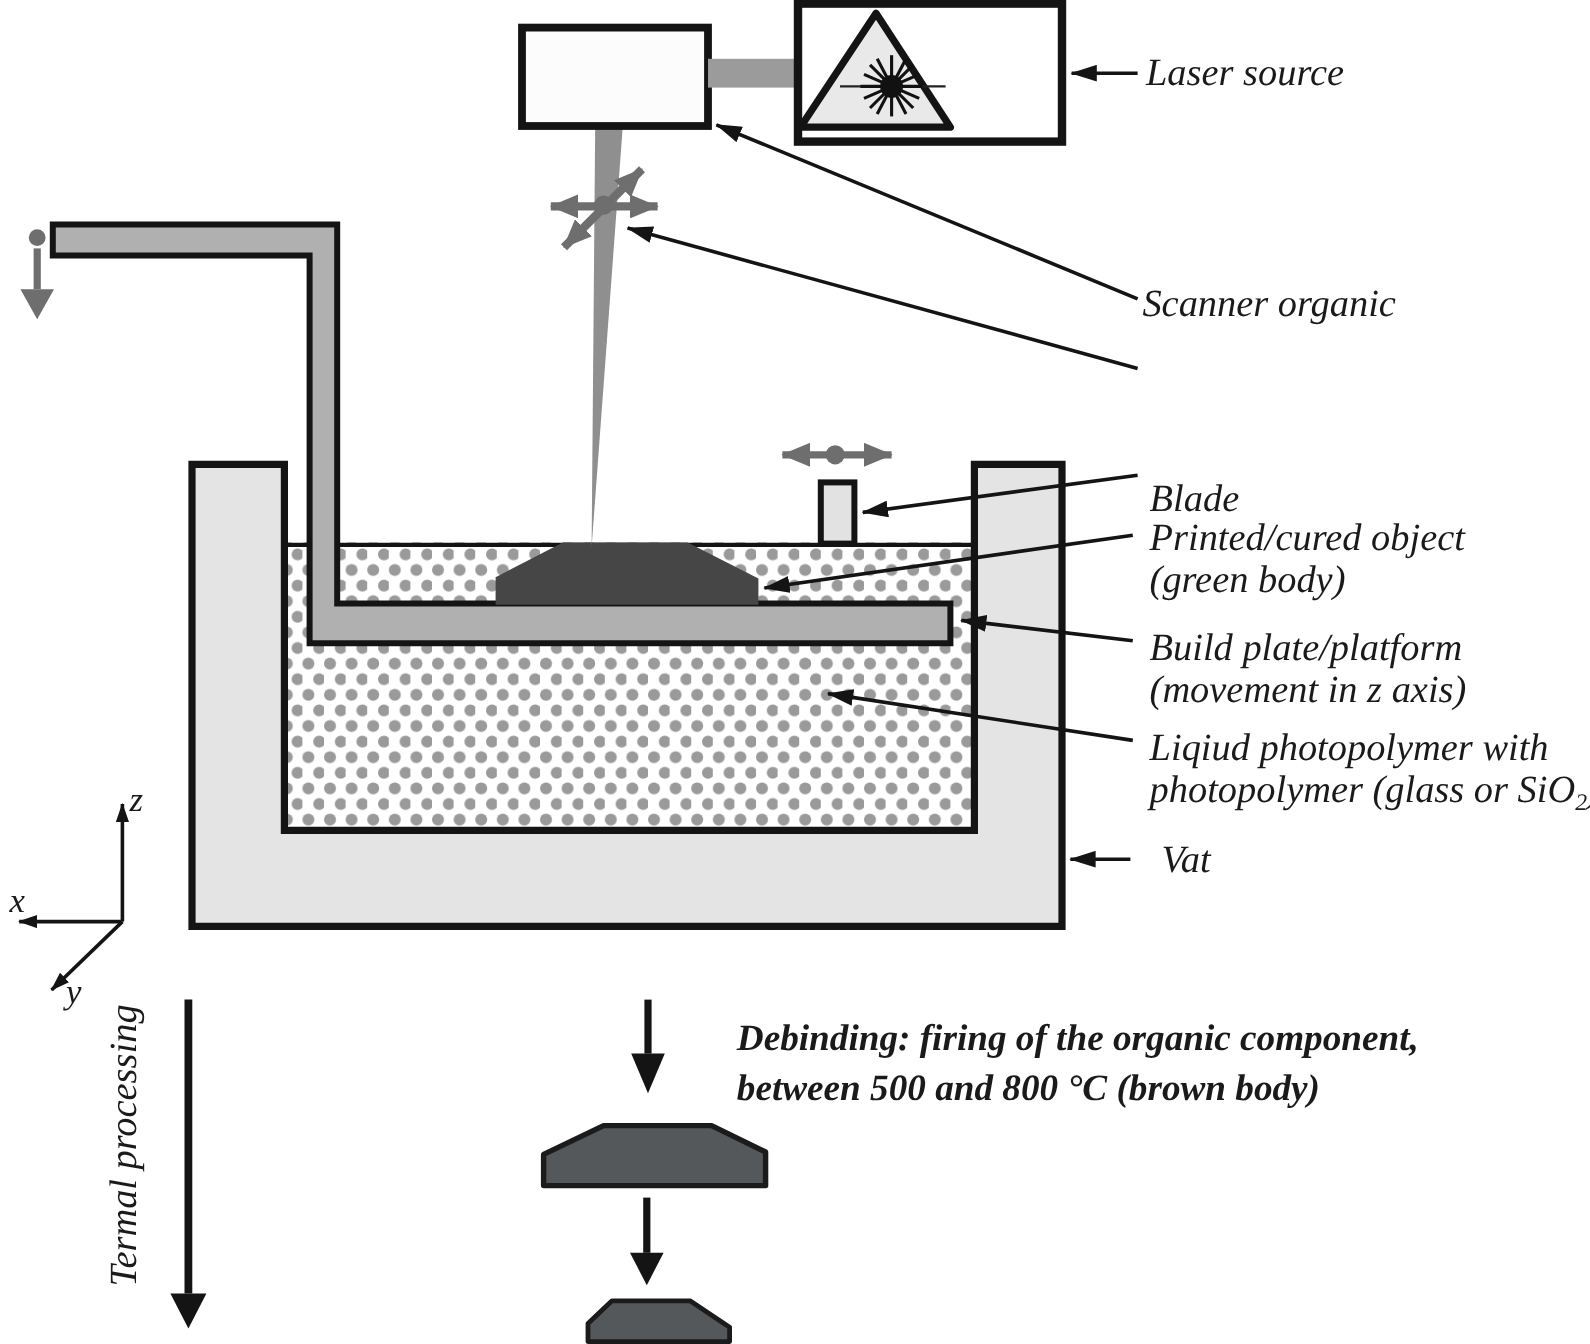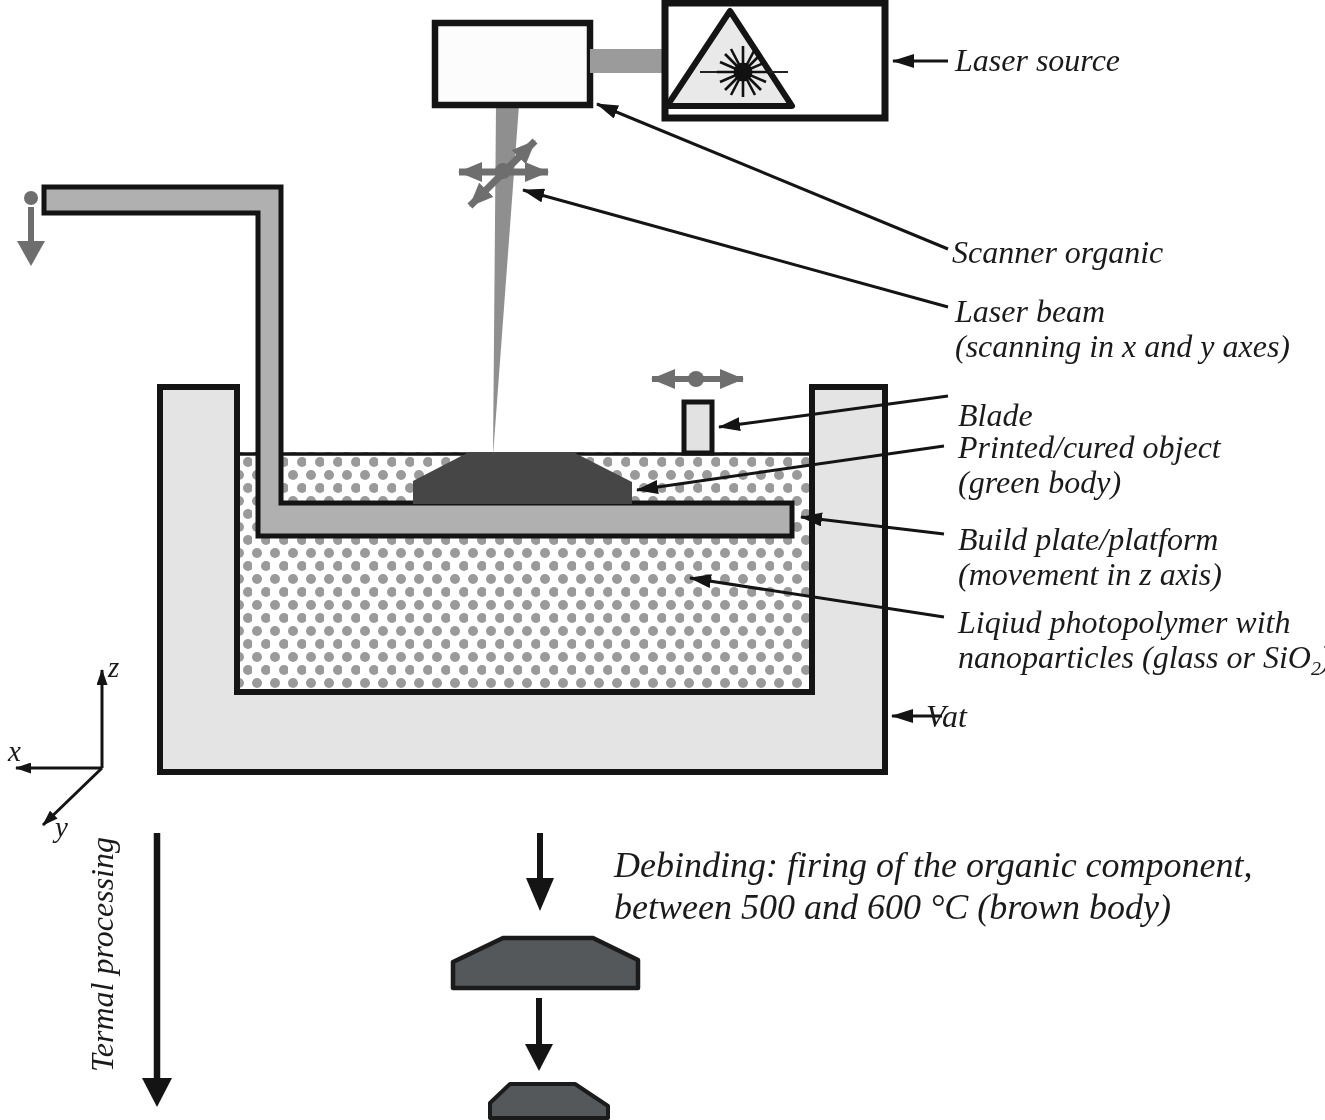--- a/index.html
+++ b/index.html
@@ -12,22 +12,22 @@
   #stage{
     position:relative; width:1325px; height:1120px; background:var(--paper);
     overflow:hidden; font-family:"Liberation Serif","DejaVu Serif",serif; color:var(--ink);
   }
   #diagram-svg{position:absolute;left:0;top:0;}
   .lbl{
     position:absolute; font-style:italic; font-size:32px; line-height:35px;
     white-space:nowrap; color:var(--ink);
   }
   .caption{
-    position:absolute; font-style:italic; font-size:36px; line-height:42px;
-    white-space:nowrap; color:var(--ink);
+    position:absolute; font-style:italic; font-size:31px; line-height:42px;
+    white-space:nowrap; color:var(--ink);font-weight:bold;
   }
   .axis-lbl{
     position:absolute; font-style:italic; font-size:29px; line-height:30px;
     white-space:nowrap; color:var(--ink);
   }
   .rot{
     position:absolute; font-style:italic; font-size:32px; line-height:36px;
     white-space:nowrap; color:var(--ink);
     transform:rotate(-90deg); transform-origin:0 0;
   }
@@ -140,43 +140,39 @@
     <g>
       <line x1="539" y1="998" x2="539" y2="1044" style="stroke:var(--outline)" stroke-width="6"></line>
       <polygon points="525,1044 553,1044 539,1071" style="fill:var(--outline)"></polygon>
     </g>
 
     <polygon points="490,1103 510,1084 575,1084 608,1106 608,1118 490,1118" style="fill:var(--fired_body);stroke:#1b1b1b" stroke-width="4" stroke-linejoin="round"></polygon>
   </svg>
 
   <div class="lbl" style="left:955px;top:43px">Laser source</div>
   <div class="lbl" style="left:952px;top:235px">Scanner organic</div>
-  <div class="lbl" style="left:955px;top:294px">
-    <div>Laser beam</div>
-    <div>(scanning in x and y axes)</div>
-  </div>
   <div class="lbl" style="left:958px;top:398px">Blade</div>
   <div class="lbl" style="left:958px;top:522px">
     <div>Build plate/platform</div>
     <div>(movement in z axis)</div>
   </div>
   <div class="lbl" style="left:958px;top:430px">
     <div>Printed/cured object</div>
     <div>(green body)</div>
   </div>
   <div class="lbl" style="left:958px;top:605px">
     <div>Liqiud photopolymer with</div>
-    <div><span>nanoparticles (glass or SiO</span><sub>2</sub><span>)</span></div>
+    <div><span>photopolymer (glass or SiO</span><sub>2</sub><span>)</span></div>
   </div>
-  <div class="lbl" style="left:926px;top:699px">Vat</div>
+  <div class="lbl" style="left:968px;top:699px">Vat</div>
 
   <div class="axis-lbl" style="left:108px;top:652px">z</div>
   <div class="axis-lbl" style="left:8px;top:736px">x</div>
   <div class="axis-lbl" style="left:55px;top:812px">y</div>
 
   <div class="rot" style="left:84px;top:1072px">Termal processing</div>
 
   <div class="caption" style="left:614px;top:844px">
     <div>Debinding: firing of the organic component,</div>
-    <div>between 500 and 600 °C (brown body)</div>
+    <div>between 500 and 800 °C (brown body)</div>
   </div>
 
 </div>
 
 </body></html>

